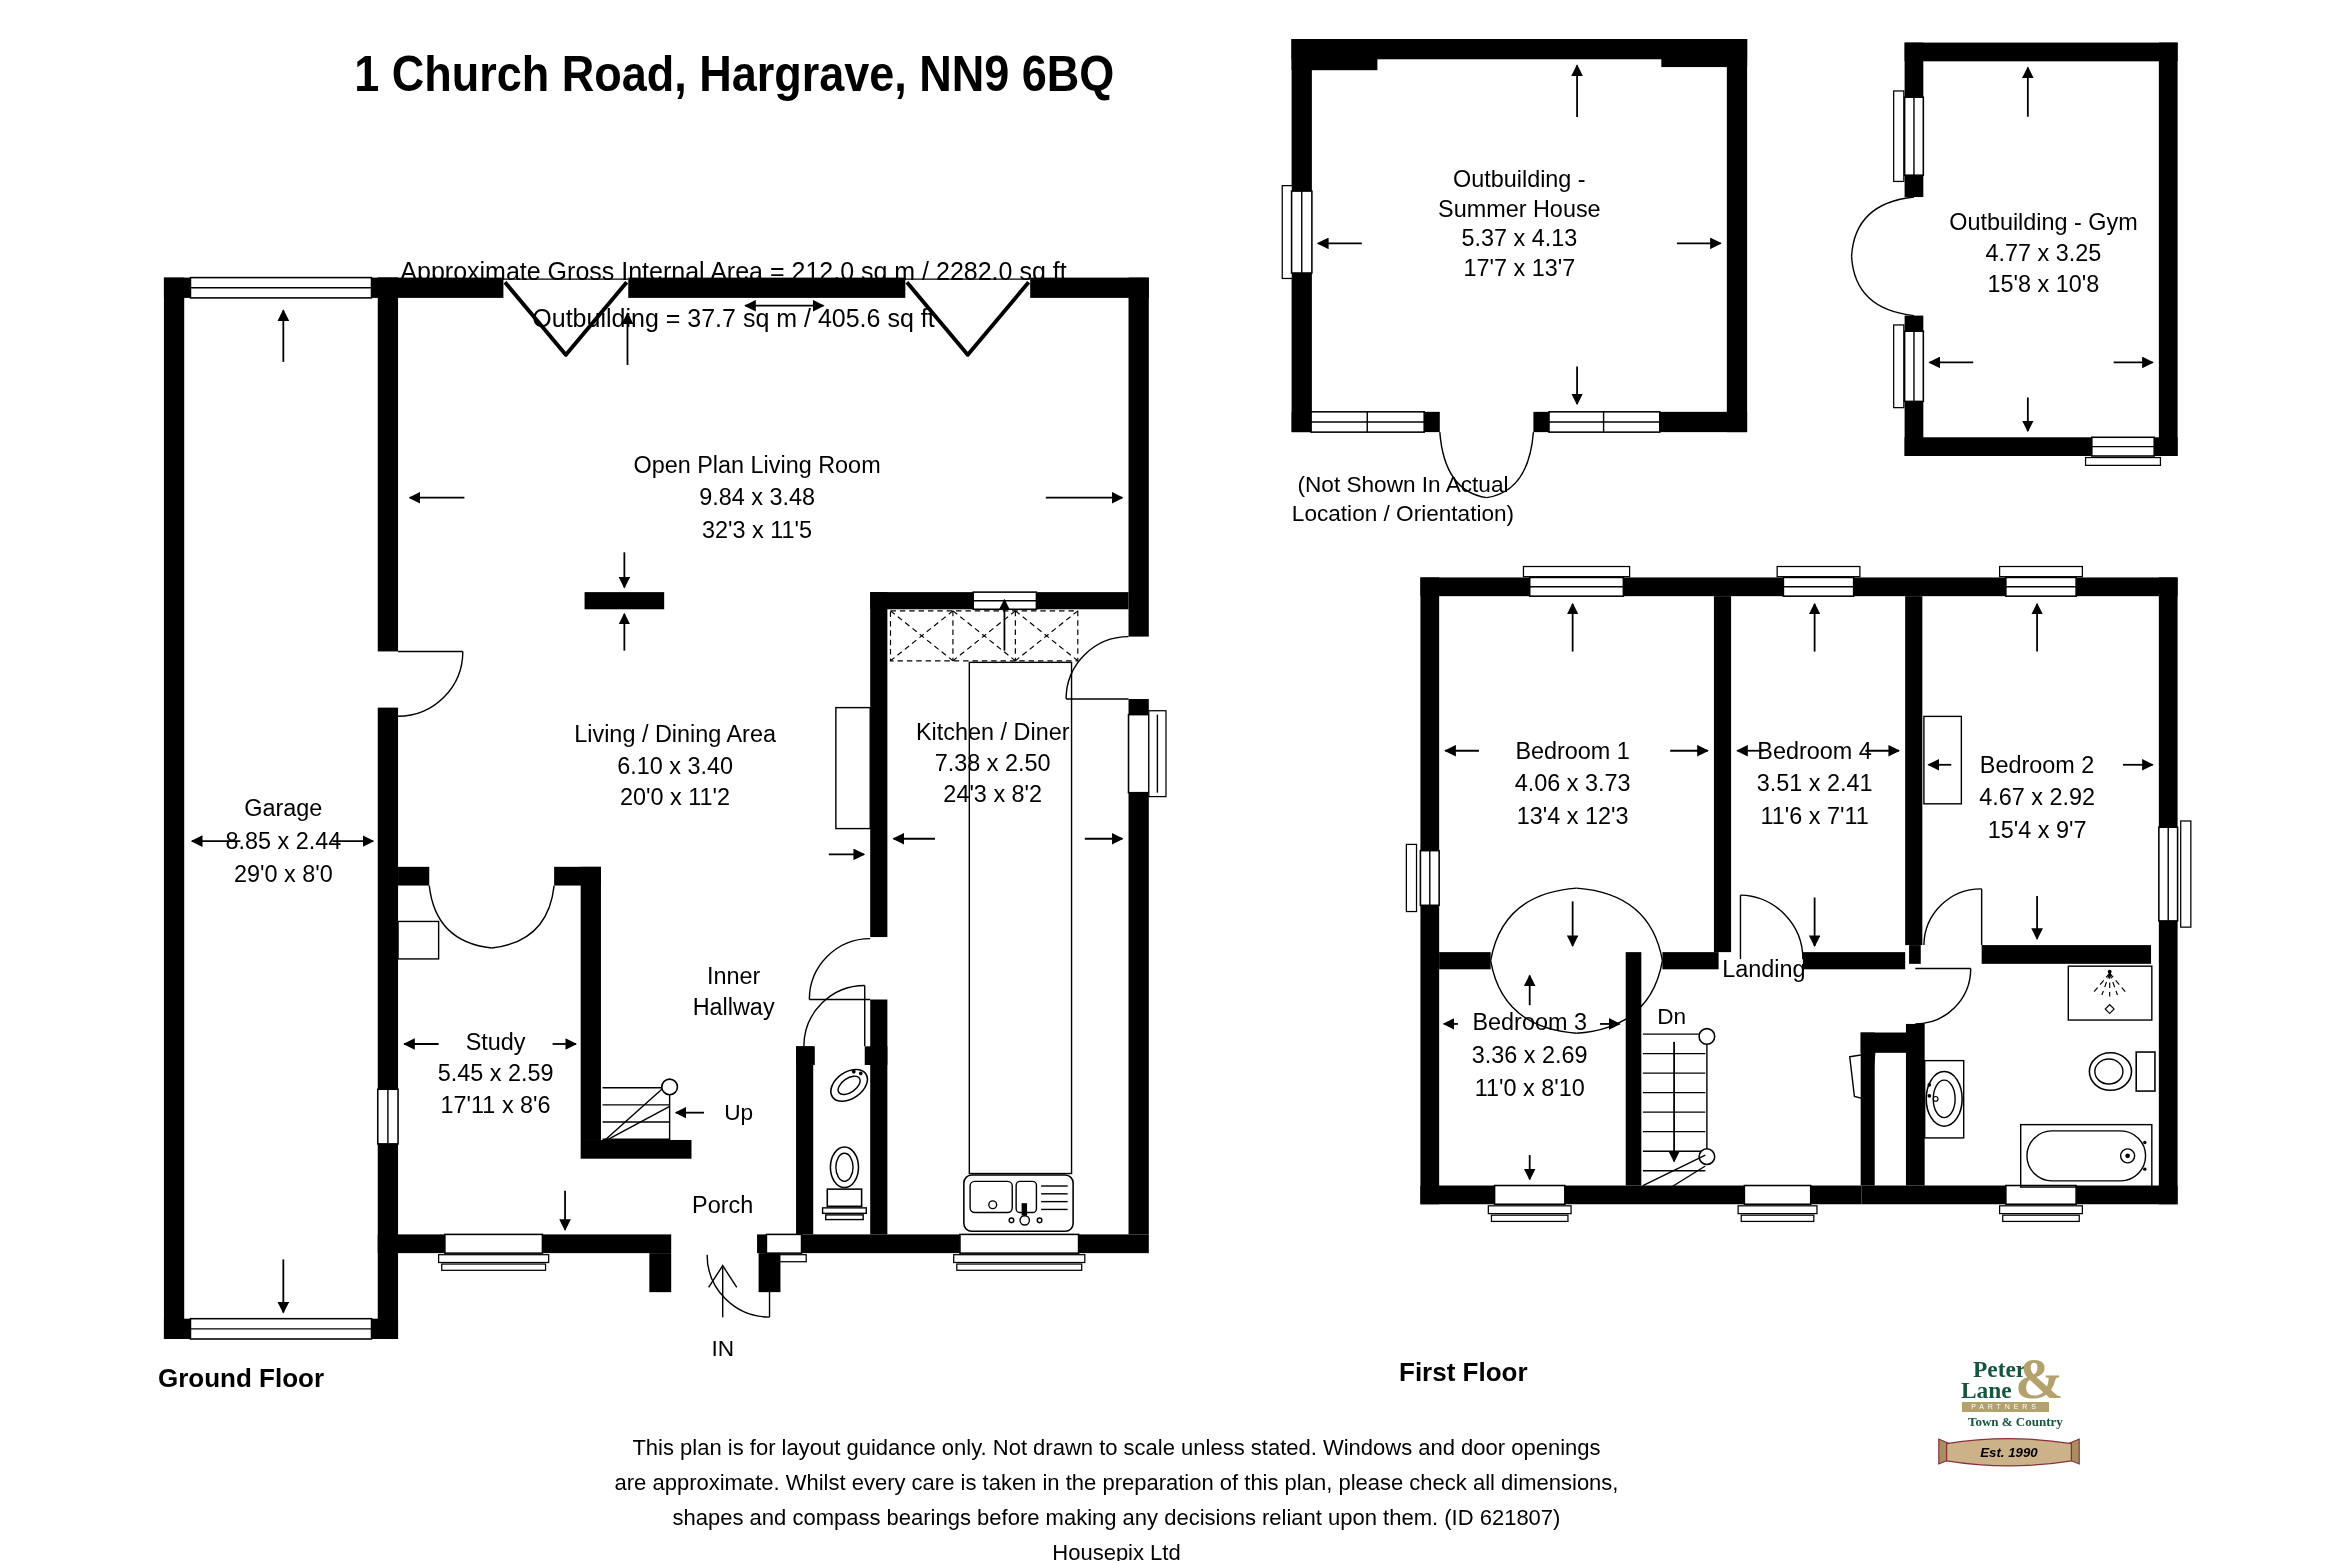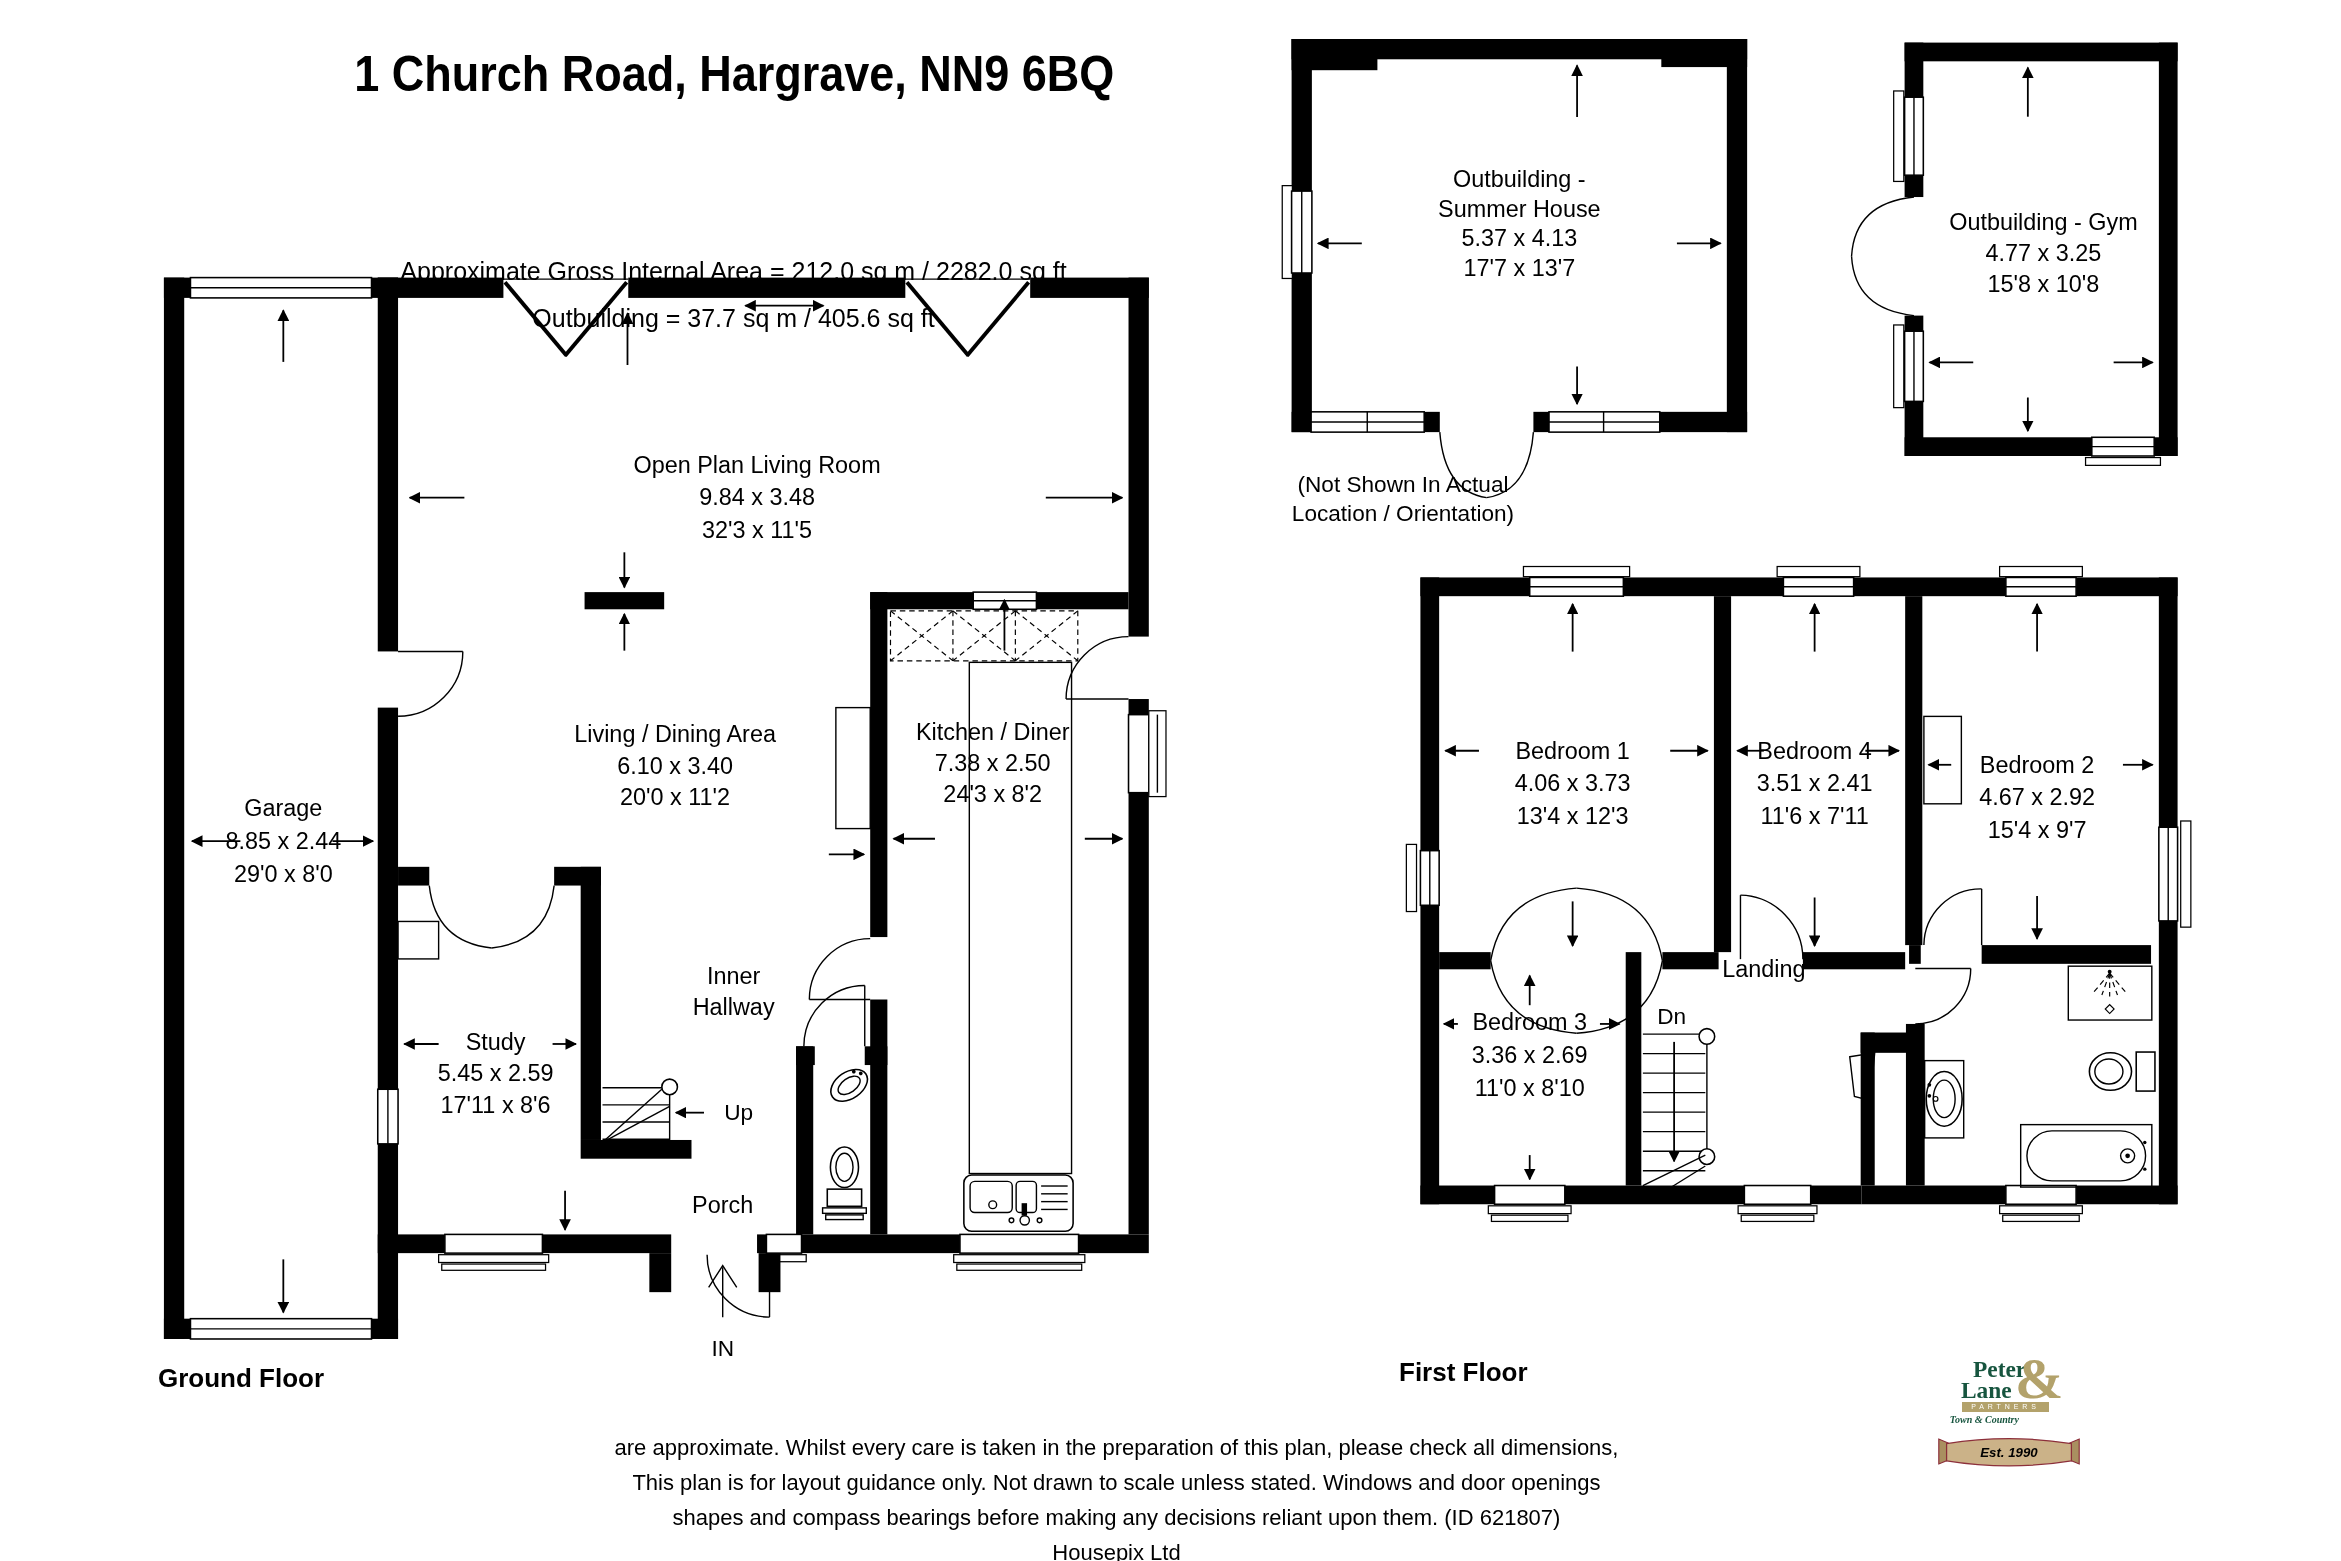--- a/index.html
+++ b/index.html
@@ -21,21 +21,21 @@
   .an{font-size:29px;text-anchor:middle;}
   .title{font-size:50px;font-weight:bold;transform:scaleX(.9);transform-origin:center;white-space:nowrap;}
   .areas{font-size:25px;line-height:47px;}
   .floorlbl{font-size:26px;font-weight:bold;}
   .note{font-size:22.6px;line-height:29px;}
   .disc{font-size:22px;line-height:35px;}
   
   .lg-name{position:absolute;font-family:"Liberation Serif",serif;font-weight:bold;font-size:23.4px;color:#17553f;}
   .lg-amp{position:absolute;font-family:"Liberation Serif",serif;font-size:58px;color:#b3a26b;font-weight:bold;}
   .lg-bar{position:absolute;background:#b3a26b;color:#fff;font-size:7px;letter-spacing:3.9px;text-align:center;line-height:10px;height:10px;}
-  .lg-tag{position:absolute;font-family:"Liberation Serif",serif;font-style:italic;font-weight:bold;font-size:10px;color:#17553f;text-align:left;}
+  .lg-tag{position:absolute;font-family:"Liberation Serif",serif;font-weight:bold;font-size:13px;color:#17553f;text-align:right;}
 </style>
 </head>
 <body>
 
 <div class="canvas">
 
   <svg width="0" height="0" style="position:absolute" aria-hidden="true">
     <defs>
       <marker id="ah" viewBox="0 0 10 10" refX="9" refY="5" markerWidth="6.5" markerHeight="6.5" orient="auto">
           <path d="M0,0L10,5L0,10Z" fill="#000"></path>
@@ -551,22 +551,22 @@
 
   <div class="abs note ctr" style="left:1282px;top:470px;width:242px;">
     <div>(Not Shown In Actual</div>
     <div>Location / Orientation)</div>
   </div>
 
   <div class="abs floorlbl" style="left:158px;top:1363px;">Ground Floor</div>
   <div class="abs floorlbl" style="left:1399px;top:1357px;text-align:center;">First Floor</div>
 
   <div class="abs disc ctr" style="left:570px;top:1430px;width:1093px;">
+    <div>This plan is for layout guidance only. Not drawn to scale unless stated. Windows and door openings</div>
     <div>are approximate. Whilst every care is taken in the preparation of this plan, please check all dimensions,</div>
-    <div>This plan is for layout guidance only. Not drawn to scale unless stated. Windows and door openings</div>
     <div>shapes and compass bearings before making any decisions reliant upon them. (ID 621807)</div>
     <div>Housepix Ltd</div>
   </div>
 
   <div class="abs" style="left:1942px;top:1354px;width:156px;height:117px;">
     <div class="lg-name" style="left:31px;top:1.6px;">Peter</div>
     <div class="lg-amp" style="left:73px;top:-9.4px;">&amp;</div>
     <div class="lg-name" style="left:19px;top:23.4px;">Lane</div>
     <div class="lg-bar" style="left:20px;top:48px;width:87px;">PARTNERS</div>
     <div class="lg-tag" style="left:7.8px;top:60px;width:113px;">Town &amp; Country</div>

